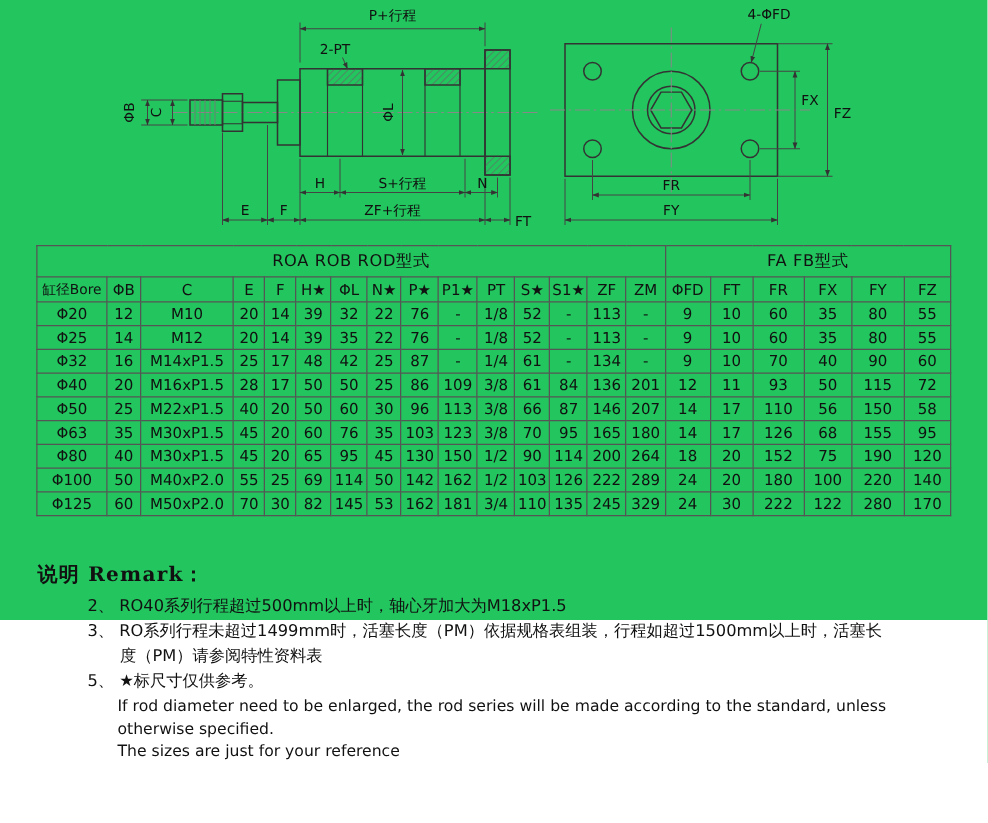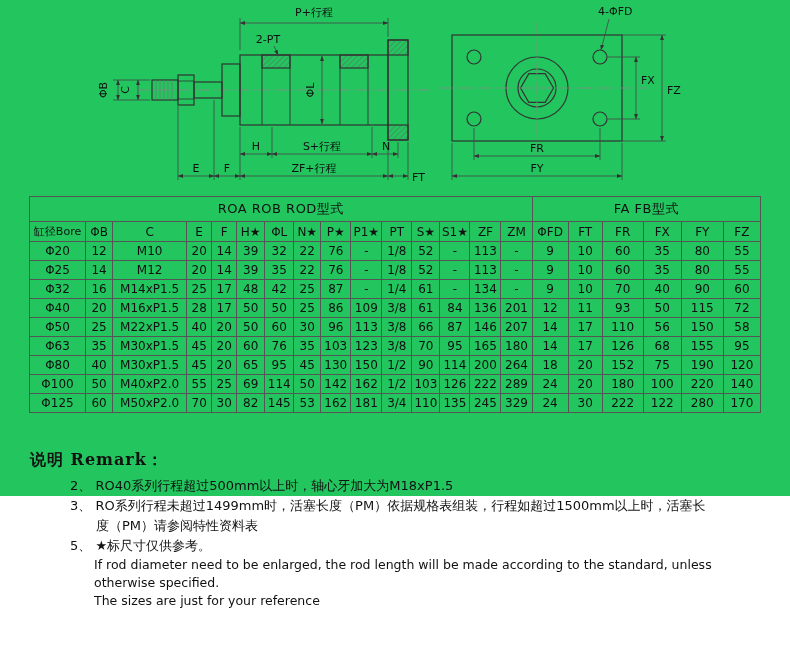--- a/index.html
+++ b/index.html
@@ -429,18 +429,18 @@
     <div class="remarks-title">
       <span>说明</span>
       <span>Remark：</span>
     </div>
     <div>
         <div class="remark-line cn">2、 RO40系列行程超过500mm以上时，轴心牙加大为M18xP1.5</div>
         <div class="remark-line cn">3、 RO系列行程未超过1499mm时，活塞长度（PM）依据规格表组装，行程如超过1500mm以上时，活塞长度（PM）请参阅特性资料表</div>
         <div class="remark-line cn">5、 ★标尺寸仅供参考。</div>
       </div>
     <div>
-        <div class="remark-line en">If rod diameter need to be enlarged, the rod length will be made according to the standard, unless otherwise specified.</div>
+        <div class="remark-line en">If rod diameter need to be enlarged, the rod series will be made according to the standard, unless otherwise specified.</div>
         <div class="remark-line en">The sizes are just for your reference</div>
       </div>
   </div>
 
 </div>
 
 </body></html>

